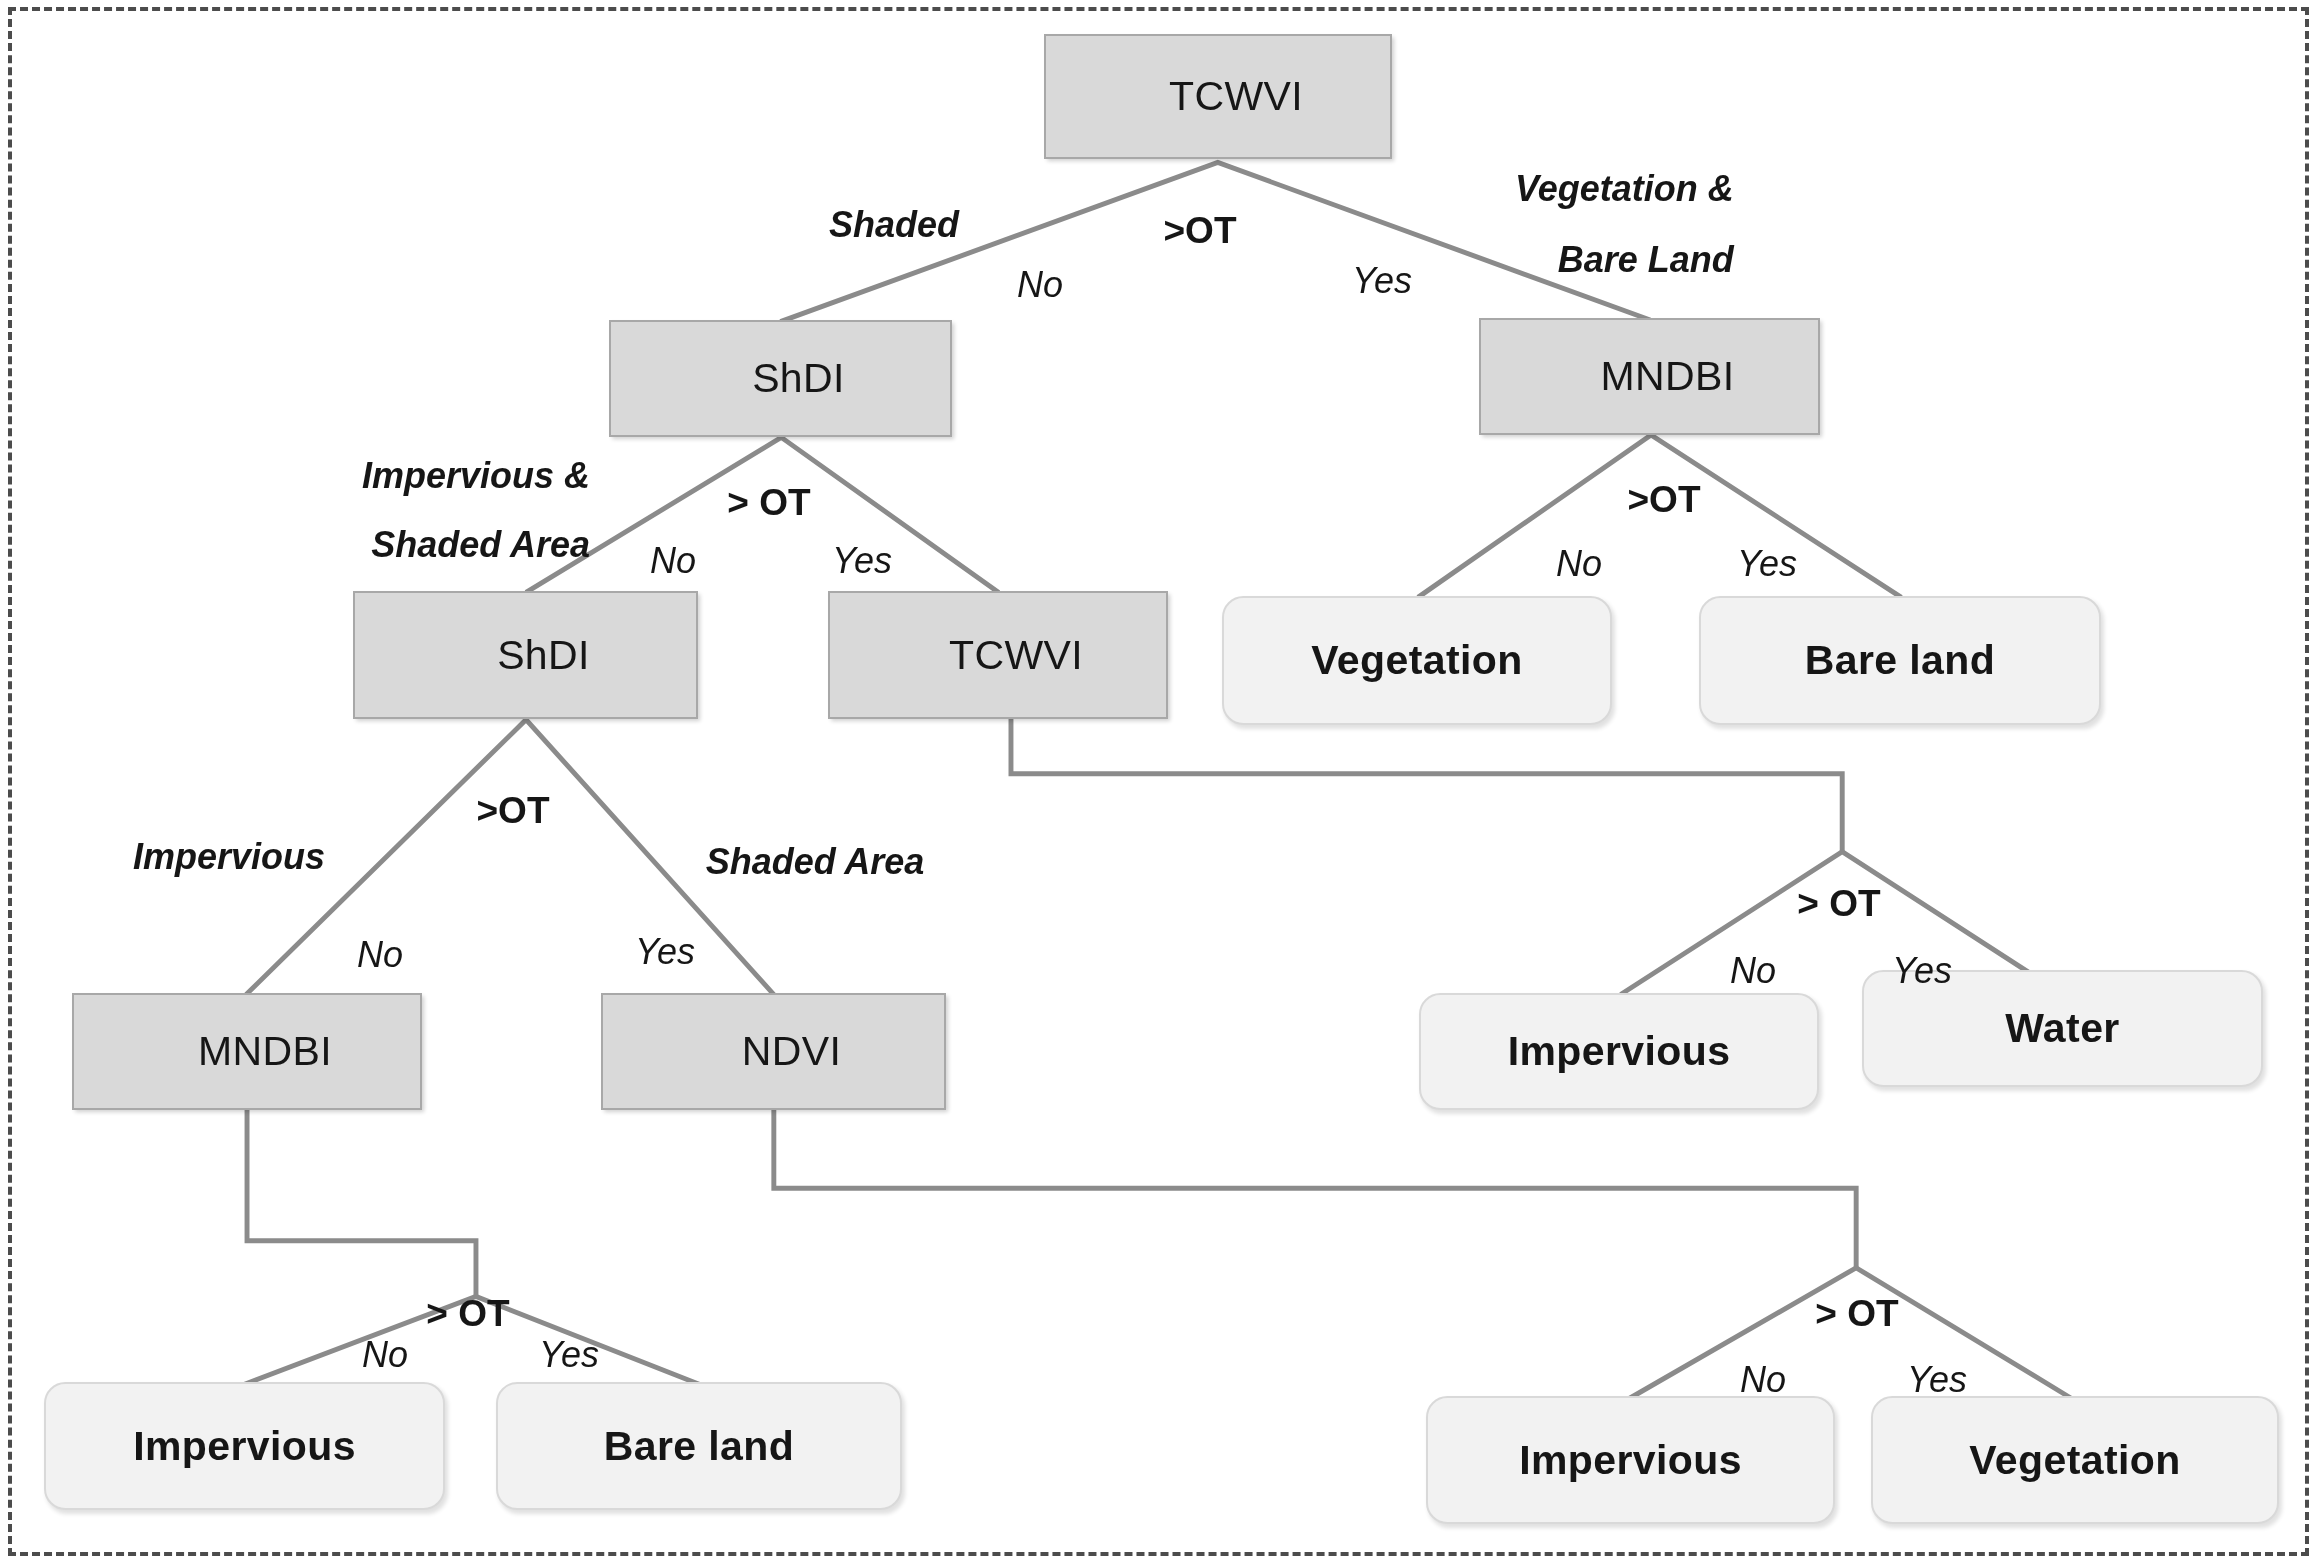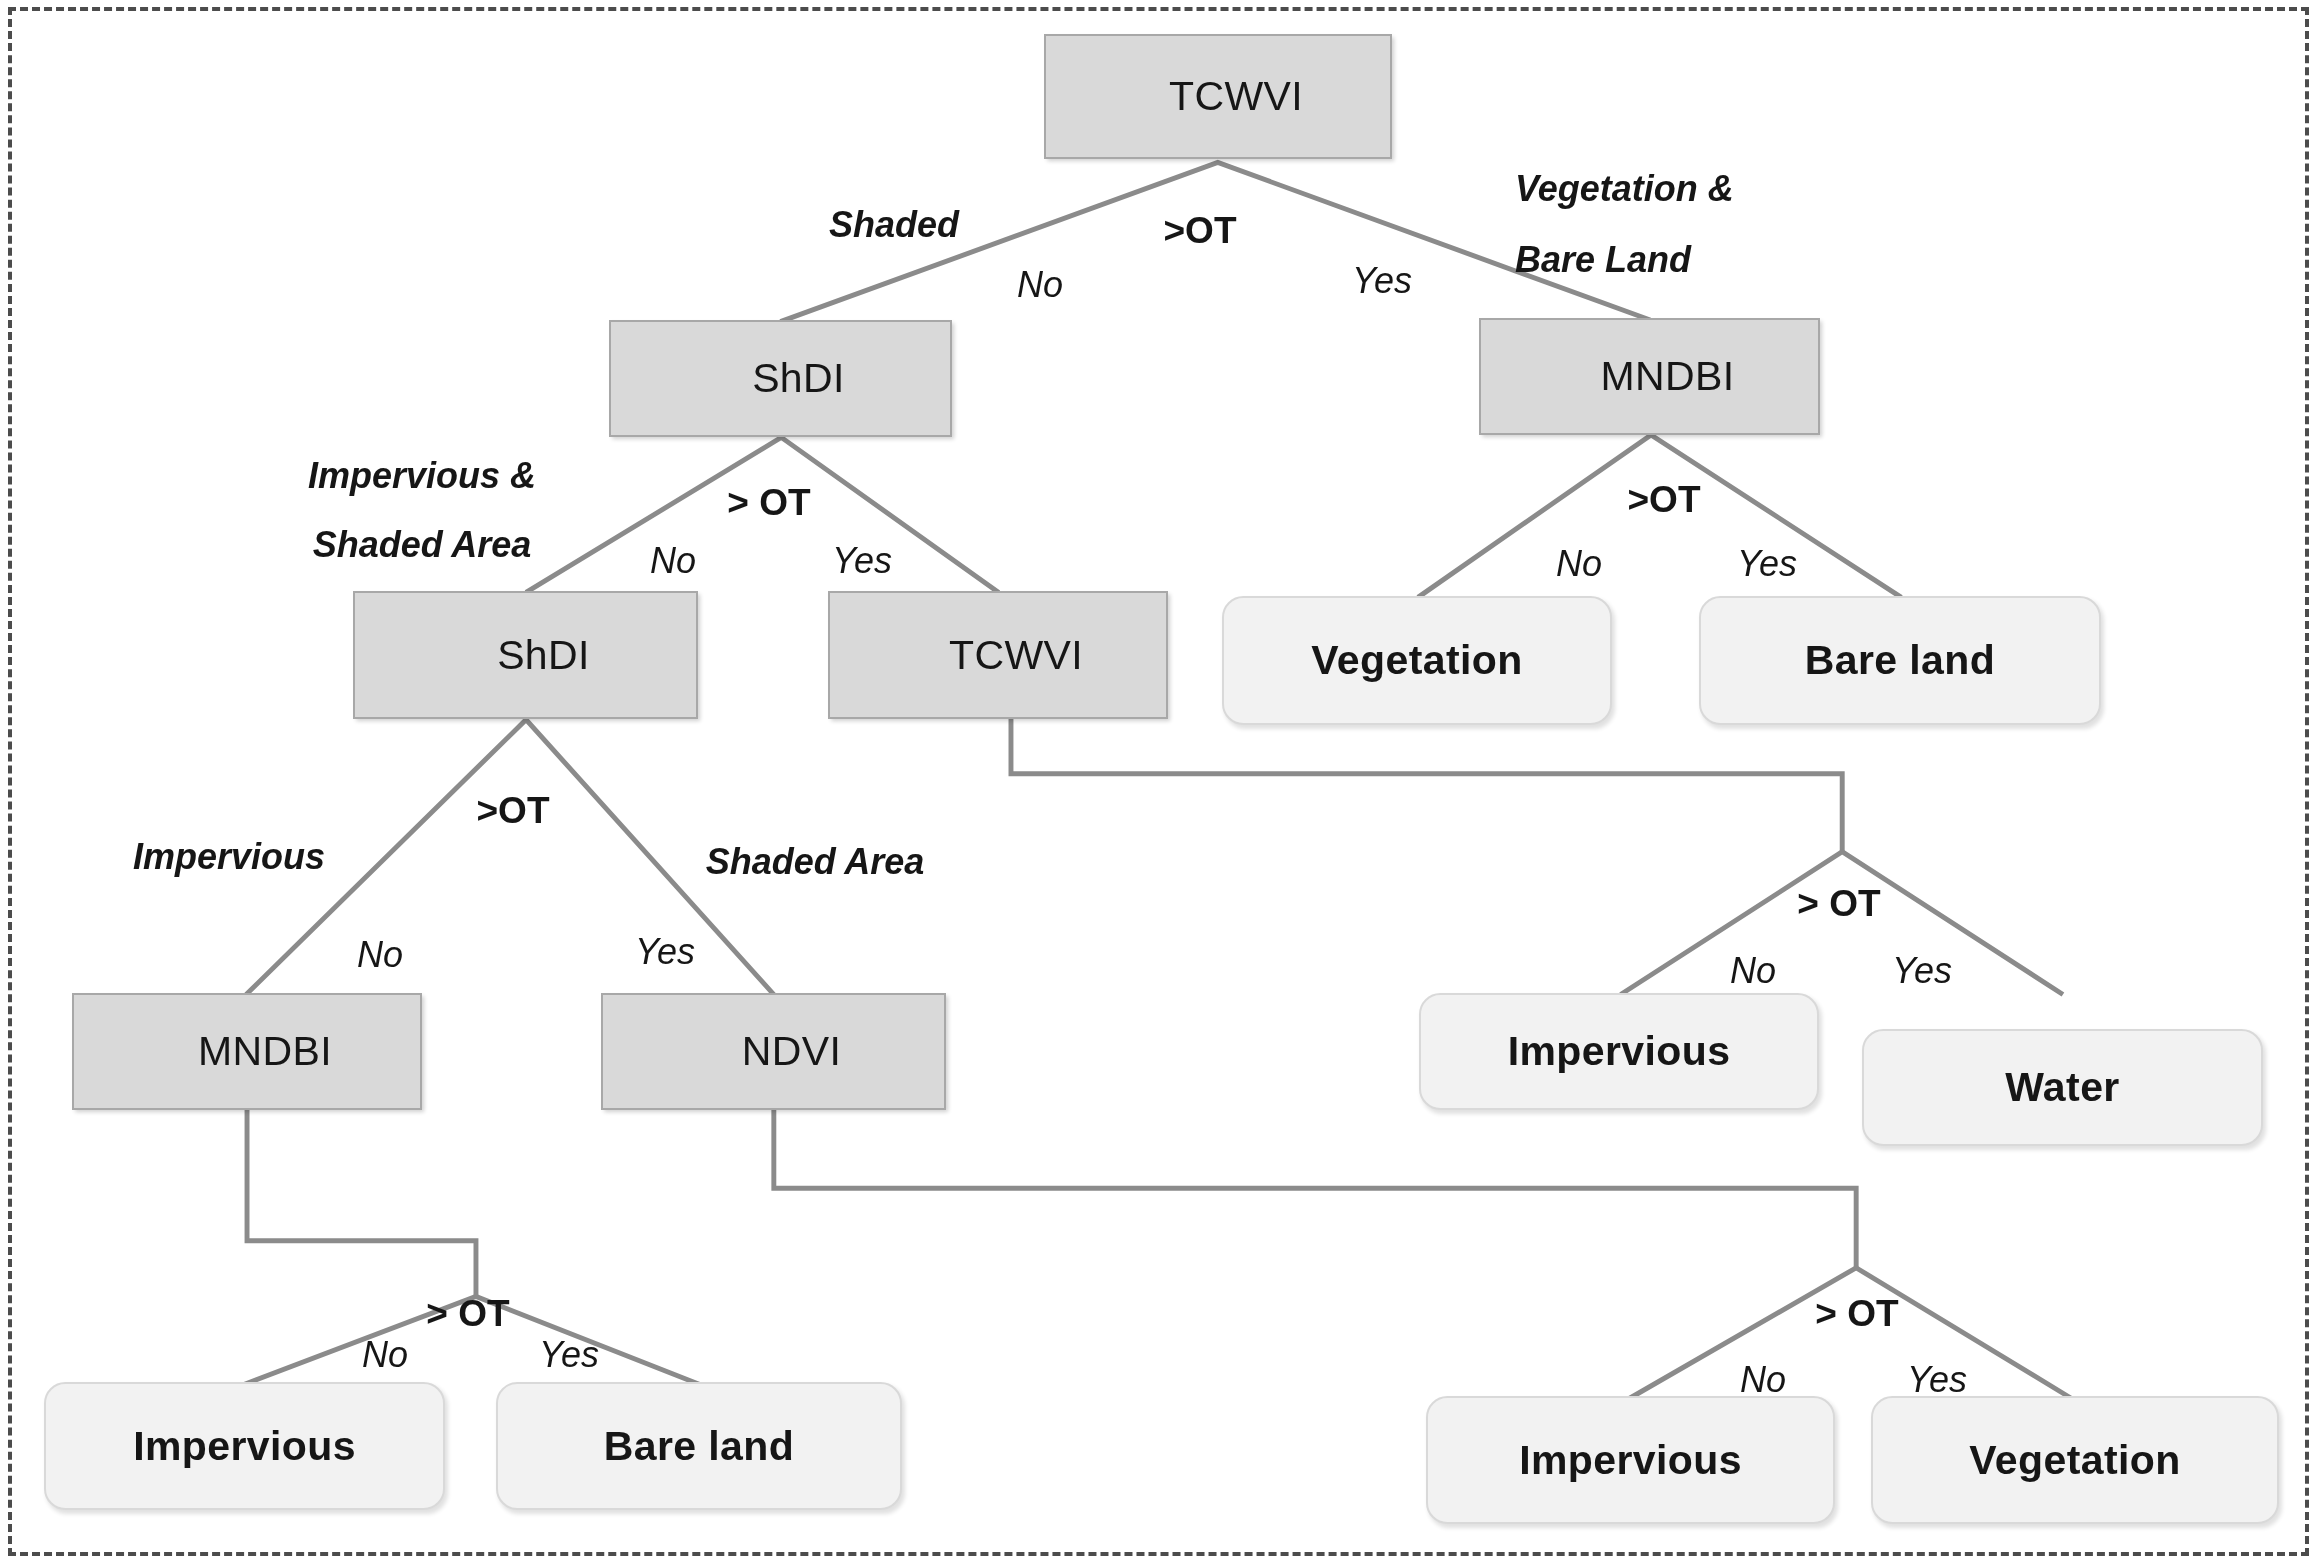--- a/index.html
+++ b/index.html
@@ -22,21 +22,21 @@
     font-size:41px;letter-spacing:0.4px;box-sizing:border-box;}
   .decision{background:var(--decision-fill);border:2.5px solid var(--decision-border);
     box-shadow:2.5px 3.3px 4.1px rgba(0,0,0,.18);padding-left:36px;}
   .leaf{background:var(--leaf-fill);border:2.5px solid var(--leaf-border);border-radius:21.3px;
     box-shadow:2.5px 3.3px 4.1px rgba(0,0,0,.12);font-weight:bold;}
   .lbl{position:absolute;transform:translate(-50%,-50%);white-space:nowrap;}
   .op{font-weight:bold;font-size:37px;}
   .yn{font-style:italic;font-size:36px;}
   .annot{font-weight:bold;font-style:italic;font-size:36px;line-height:71px;}
   .annot.center{text-align:center;}
-  .annot.block{position:absolute;transform:none;}
+  .annot.block{position:absolute;transform:none;text-align:right;}
 </style>
 </head>
 <body>
 
 <div class="canvas">
 
   <svg class="edges" viewBox="0 0 2826 1906">
     <polyline points="951,392 1484,198 2011,390"></polyline>
     <polyline points="641,722 952,533 1217,722"></polyline>
     <polyline points="1728,728 2012,530 2317,728"></polyline>
@@ -55,21 +55,21 @@
   <div class="node decision" style="left:609px;top:320px;width:343px;height:117px;">ShDI</div>
   <div class="node decision" style="left:1479px;top:318px;width:341px;height:117px;">MNDBI</div>
   <div class="node decision" style="left:353px;top:591px;width:345px;height:128px;">ShDI</div>
   <div class="node decision" style="left:828px;top:591px;width:340px;height:128px;">TCWVI</div>
   <div class="node decision" style="left:72px;top:993px;width:350px;height:117px;">MNDBI</div>
   <div class="node decision" style="left:601px;top:993px;width:345px;height:117px;">NDVI</div>
 
   <div class="node leaf" style="left:1222px;top:596px;width:390px;height:129px;">Vegetation</div>
   <div class="node leaf" style="left:1699px;top:596px;width:402px;height:129px;">Bare land</div>
   <div class="node leaf" style="left:1419px;top:993px;width:400px;height:117px;">Impervious</div>
-  <div class="node leaf" style="left:1862px;top:1029px;width:401px;height:117px;">Water</div>
+  <div class="node leaf" style="left:1862px;top:970px;width:401px;height:117px;">Water</div>
   <div class="node leaf" style="left:44px;top:1382px;width:401px;height:128px;">Impervious</div>
   <div class="node leaf" style="left:496px;top:1382px;width:406px;height:128px;">Bare land</div>
   <div class="node leaf" style="left:1426px;top:1396px;width:409px;height:128px;">Impervious</div>
   <div class="node leaf" style="left:1871px;top:1396px;width:408px;height:128px;">Vegetation</div>
 
   <span class="lbl op" style="left:1200px;top:231px;">&gt;OT</span>
   <span class="lbl yn" style="left:1040px;top:285px;">No</span>
   <span class="lbl yn" style="left:1382px;top:281px;">Yes</span>
 
   <span class="lbl op" style="left:769px;top:503px;">&gt; OT</span>

